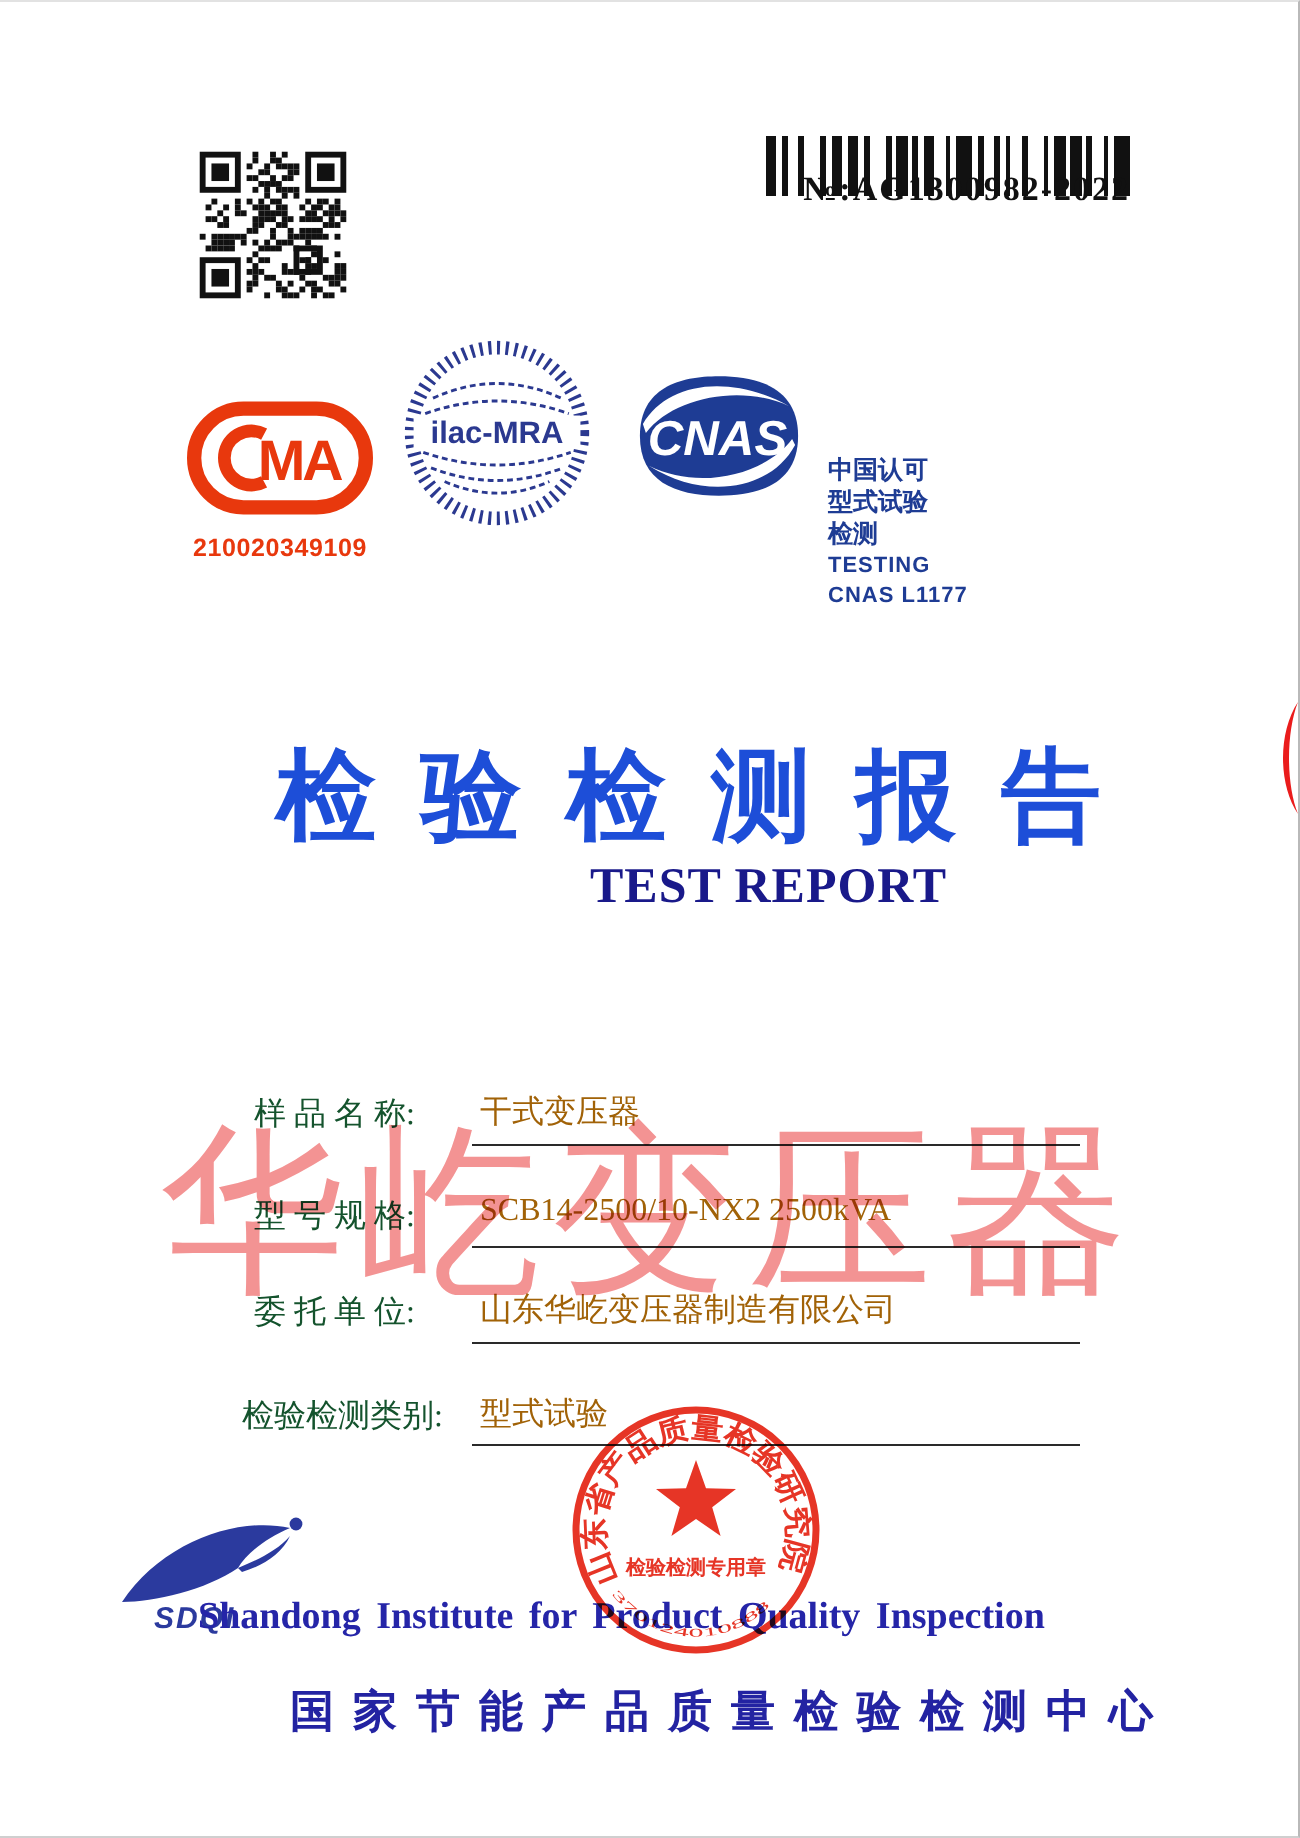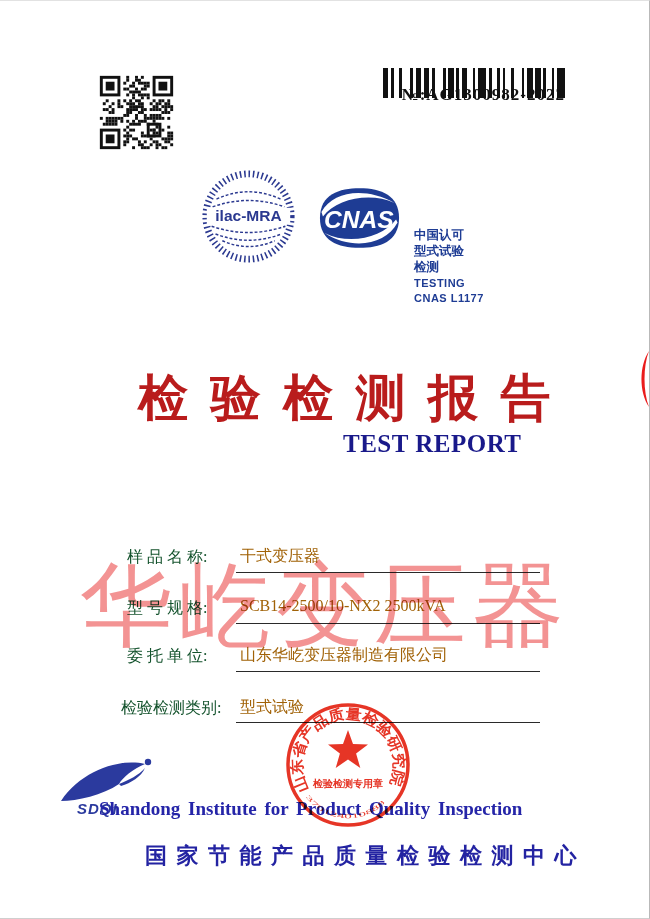--- a/index.html
+++ b/index.html
@@ -27,24 +27,24 @@
   .cma-wrap{left:92px;top:197px;width:96px;text-align:center;}
   .cma-number{margin-top:2px;font-size:12.5px;font-weight:bold;color:#e8380d;
     font-family:"Liberation Sans","DejaVu Sans",sans-serif;letter-spacing:.3px;}
   .ilac{left:200px;top:167px;width:97px;height:97px;}
   .cnas{left:311px;top:181px;width:97px;height:72px;}
   .cnas-text{left:414px;top:182px;color:#1e3c94;white-space:nowrap;
     font-family:"Liberation Sans","DejaVu Sans",sans-serif;margin-top:44px;}
   .cnas-text .zh{font-size:12.5px;font-weight:bold;line-height:16px;}
   .cnas-text .en{font-size:11px;font-weight:bold;line-height:13px;margin-top:2px;letter-spacing:.5px;}
   
-  .title-zh{left:138px;top:364px;font-size:50px;font-weight:bold;color:#b91c1c;
+  .title-zh{left:138px;top:364px;font-size:50px;font-weight:bold;color:#1d4ed8;
     white-space:nowrap;letter-spacing:5px;}
   .title-en{left:295px;top:429px;font-size:25px;font-weight:bold;color:#19198a;
-    white-space:nowrap;letter-spacing:.5px;margin-left:48px;}
+    white-space:nowrap;letter-spacing:.5px;}
   
   .f-label{font-size:16px;color:#14532d;white-space:nowrap;}
   .f-value{font-size:16px;color:#a16207;white-space:nowrap;}
   .f-line{height:1px;background:#2a2a2a;}
   
   .watermark{left:80px;top:543px;font-size:92px;color:#f07878;opacity:.8;
     white-space:nowrap;letter-spacing:6px;mix-blend-mode:multiply;z-index:5;}
   
   .seal{left:268px;top:684px;width:160px;height:160px;opacity:.92;mix-blend-mode:multiply;z-index:6;}
   .edge-stamp{right:0;top:349px;width:13px;height:58px;z-index:6;}
@@ -315,20 +315,28 @@
       <div style="flex-grow:2;background:#111"></div>
       <div style="flex-grow:1;background:#fff"></div>
       <div style="flex-grow:1;background:#111"></div>
       <div style="flex-grow:2;background:#fff"></div>
       <div style="flex-grow:1;background:#111"></div>
       <div style="flex-grow:1;background:#fff"></div>
       <div style="flex-grow:3;background:#111"></div>
     </div>
   <div class="abs barcode-number">№:AG1300982-2022</div>
 
+  <div class="abs cma-wrap">
+    <svg width="96" height="62" viewBox="0 0 120 78">
+      <rect x="6" y="8" width="108" height="62" rx="31" ry="31" fill="none" stroke="#e8380d" stroke-width="9"></rect>
+      <path d="M50,24 A17,17 0 1 0 50,54" fill="none" stroke="#e8380d" stroke-width="8"></path>
+      <text x="46" y="53" font-size="36" font-weight="bold" fill="#e8380d" font-family="Liberation Sans, DejaVu Sans, sans-serif" letter-spacing="-2">MA</text>
+    </svg>
+    <div class="cma-number">210020349109</div>
+  </div>
 
   <svg class="abs ilac" viewBox="0 0 100 100">
     <circle cx="50" cy="50" r="44" fill="none" stroke="#2b3990" stroke-width="7" stroke-dasharray="1.6 2.9"></circle>
     <g fill="none" stroke="#2b3990" stroke-width="1.5" stroke-dasharray="3 2">
       <path d="M17,32 Q50,17 83,32"></path>
       <path d="M13,40 Q50,27 87,40"></path>
       <path d="M12,60 Q50,73 88,60"></path>
       <path d="M16,68 Q50,81 84,68"></path>
       <path d="M23,75 Q50,87 77,75"></path>
     </g>

